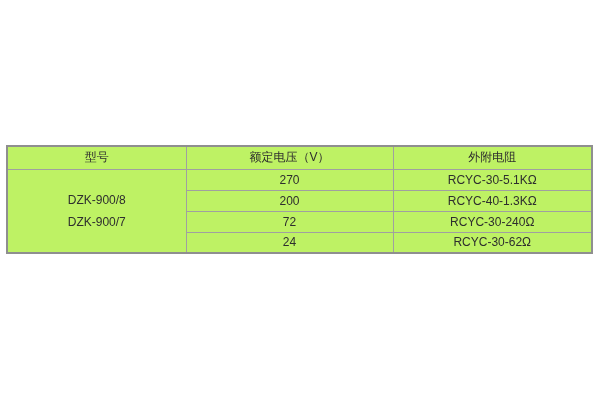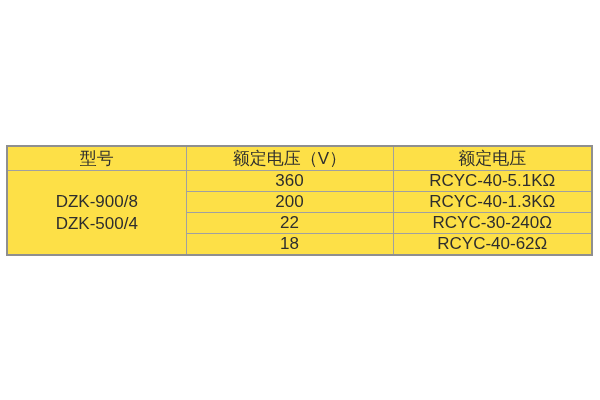--- a/index.html
+++ b/index.html
@@ -18,23 +18,23 @@
     background: #ffffff;
     overflow: hidden;
   }
   table.spec {
     position: absolute;
     left: 6px;
     top: 145px;
     width: 585px;
     border-collapse: collapse;
     table-layout: fixed;
-    background: #fde047;
+    background: #bef264;
     border: 2px solid #8f8f8f;
-    font-size: 17px;
+    font-size: 12px;
     color: #2e2e2e;
   }
   table.spec td, table.spec th {
     border: 1px solid #a0a0a0;
     text-align: center;
     vertical-align: middle;
     padding: 0;
     font-weight: normal;
     white-space: nowrap;
     overflow: hidden;
@@ -54,37 +54,37 @@
   <table class="spec">
     <colgroup>
       <col style="width:179px">
       <col style="width:207px">
       <col style="width:199px">
     </colgroup>
     <tbody>
       <tr class="header-row">
         <th>型号</th>
         <th>额定电压（V）</th>
-        <th>额定电压</th>
+        <th>外附电阻</th>
       </tr>
       <tr class="data-row">
         <td class="model-cell" rowspan="4">
           <div class="model-line">DZK-900/8</div>
-          <div class="model-line">DZK-500/4</div>
+          <div class="model-line">DZK-900/7</div>
         </td>
-        <td>360</td>
-        <td>RCYC-40-5.1KΩ</td>
+        <td>270</td>
+        <td>RCYC-30-5.1KΩ</td>
       </tr>
       <tr class="data-row">
         <td>200</td>
         <td>RCYC-40-1.3KΩ</td>
       </tr>
       <tr class="data-row">
-        <td>22</td>
+        <td>72</td>
         <td>RCYC-30-240Ω</td>
       </tr>
       <tr class="data-row">
-        <td>18</td>
-        <td>RCYC-40-62Ω</td>
+        <td>24</td>
+        <td>RCYC-30-62Ω</td>
       </tr>
     </tbody>
   </table>
 </div>
 
 </body></html>

